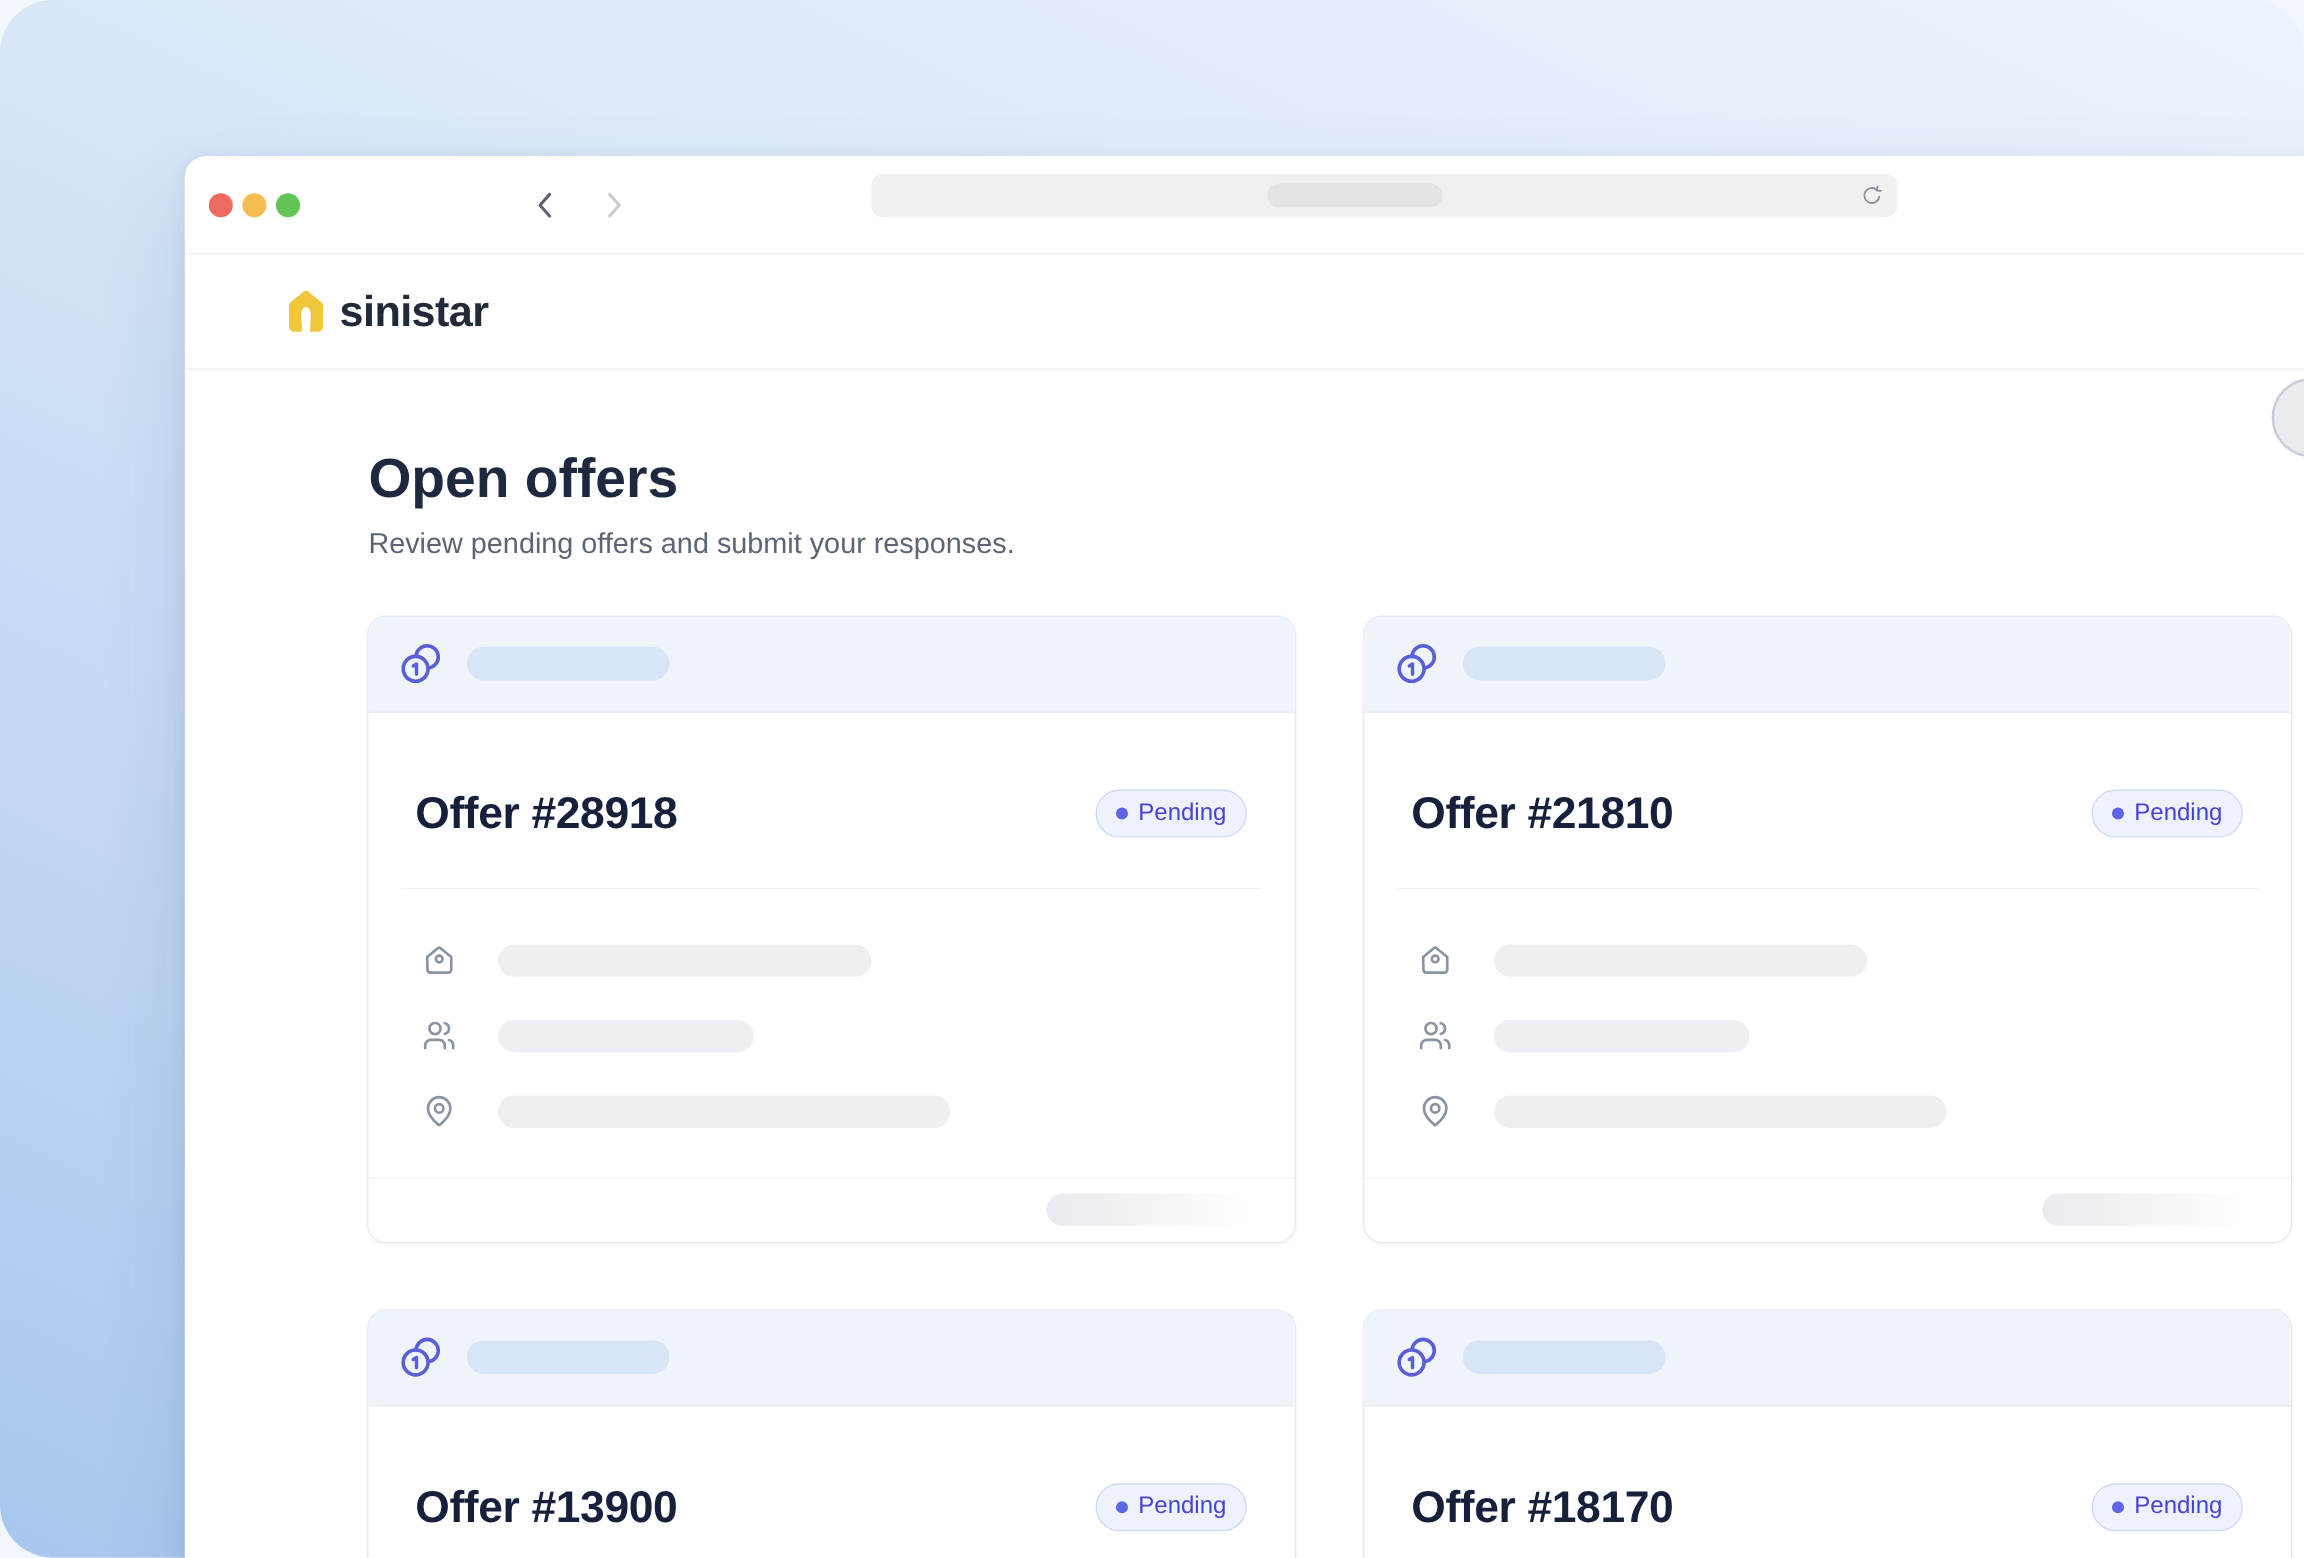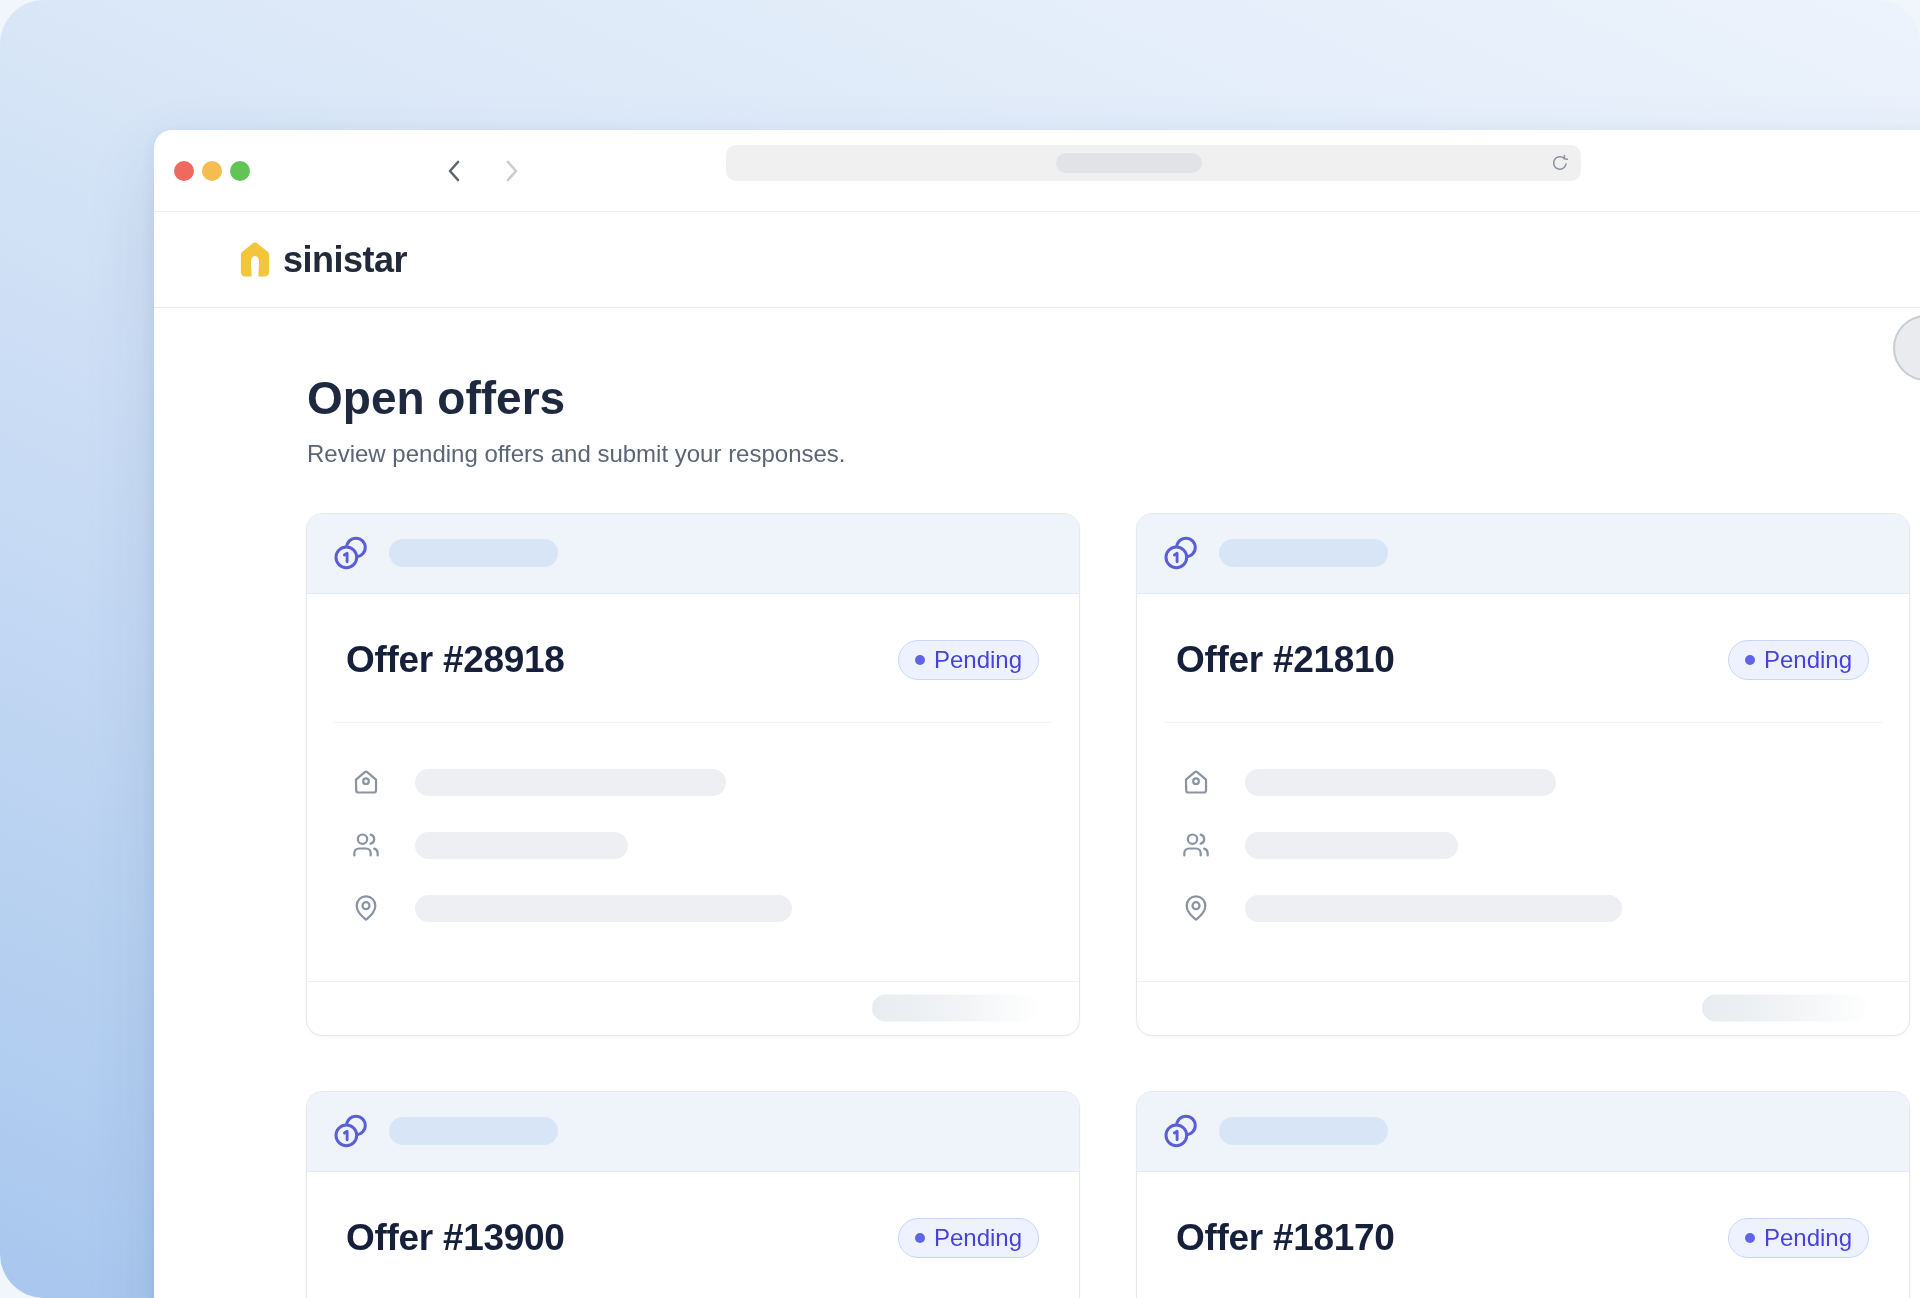--- a/index.html
+++ b/index.html
@@ -51,26 +51,26 @@
     position:relative; width:774px; height:523px; background:#ffffff;
     border:1px solid #e5e8ed; border-radius:16px; overflow:hidden;
     box-shadow:0 1px 3px rgba(22,32,58,.04); cursor:pointer;
   }
   .card-strip {
     height:80px; background:#eff3fa; border-bottom:1px solid #e6ebf3;
     display:flex; align-items:center; padding-left:26px; gap:20px;
   }
   .strip-skeleton { width:169px; height:28px; border-radius:999px; background:#d8e5f7; }
   .card-body { padding:0 27px; }
-  .title-row { margin-top:42px; height:48px; display:flex; align-items:center; justify-content:space-between; padding:0 13px 0 12px; }
+  .title-row { margin-top:60px; height:48px; display:flex; align-items:center; justify-content:space-between; padding:0 13px 0 12px; }
   .offer-title { font-size:37px; font-weight:bold; color:#16203a; letter-spacing:-0.3px; }
   .badge {
     display:inline-flex; align-items:center; gap:9px; height:40px; padding:0 16px;
     border:1.5px solid #c9d4fb; border-radius:999px; background:#eef2ff;
-    font-size:24px; color:#4742da;
+    font-size:20px; color:#4742da;
   }
   .badge-dot { width:10px; height:10px; border-radius:50%; background:#6065e6; }
   .divider { margin-top:38px; height:1px; background:#f0f2f5; }
   .detail-rows { margin-top:28px; padding-left:18px; }
   .detail-row { height:63px; display:flex; align-items:center; gap:35px; }
   .row-skeleton { height:27px; border-radius:999px; background:#edeff3; }
   .card-footer { position:absolute; left:0; right:0; bottom:0; height:54px; border-top:1px solid #eef1f4; }
   .footer-skeleton {
     position:absolute; right:39px; top:50%; transform:translateY(-50%);
     width:168px; height:27px; border-radius:999px;

